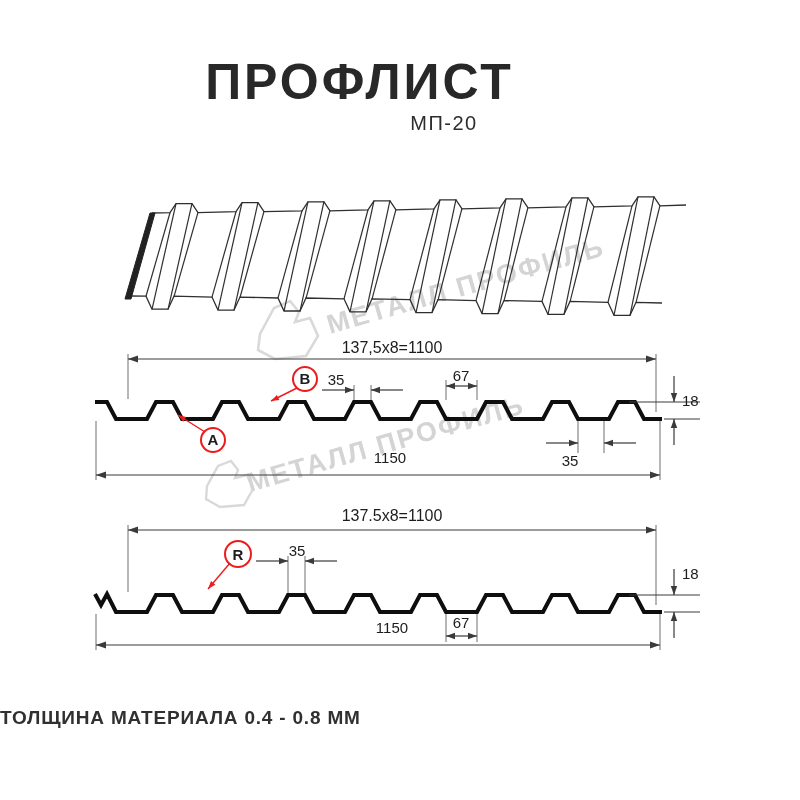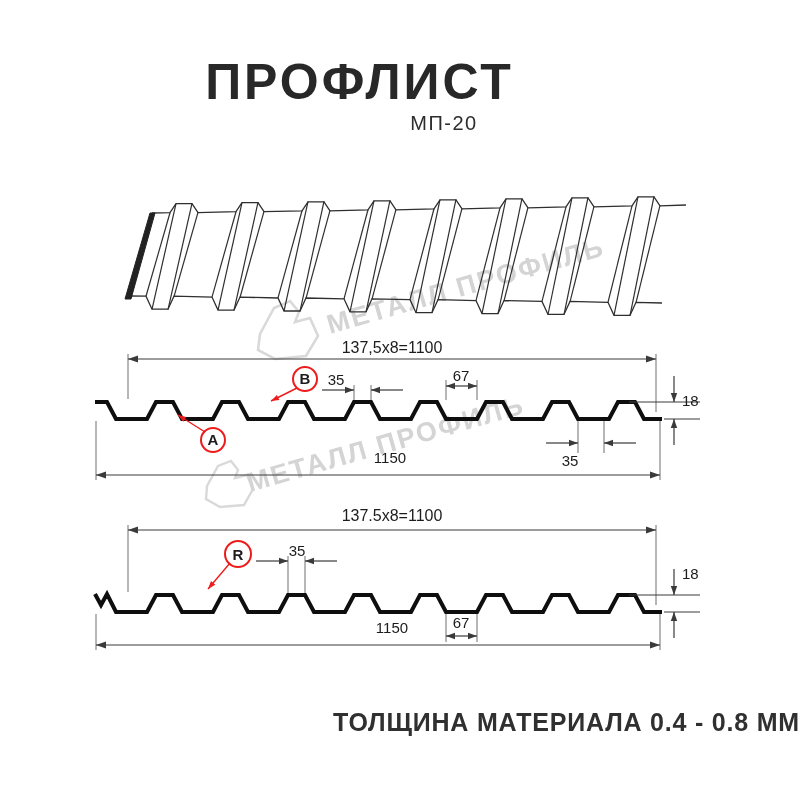--- a/index.html
+++ b/index.html
@@ -9,22 +9,22 @@
   }
   .page-title{
     position:absolute;top:57px;left:0;width:719px;text-align:center;
     font-size:50px;font-weight:bold;letter-spacing:3px;color:#282828;line-height:1;
   }
   .page-subtitle{
     position:absolute;top:113px;left:0;width:800px;text-align:center;
     font-size:20px;font-weight:400;letter-spacing:1.5px;color:#2d2d2d;line-height:1;padding-left:44px;
   }
   .page-footer{
-    position:absolute;top:707px;left:0;width:800px;text-align:right;
-    font-size:25px;font-weight:bold;letter-spacing:0.8px;color:#303030;line-height:1.2;
+    position:absolute;top:707px;left:0;width:800px;text-align:left;
+    font-size:19px;font-weight:bold;letter-spacing:0.8px;color:#303030;line-height:1.2;
   }
   svg{position:absolute;top:0;left:0;}
   svg text{font-family:"Liberation Sans", sans-serif;fill:#1c1c1c;font-size:15px;}
   text.dimtop{font-size:16px;}
   text.wm{font-size:27px;font-weight:bold;fill:#d4d4d4;letter-spacing:2px;}
   text.callout{font-weight:bold;}
 </style>
 </head>
 <body>
 

